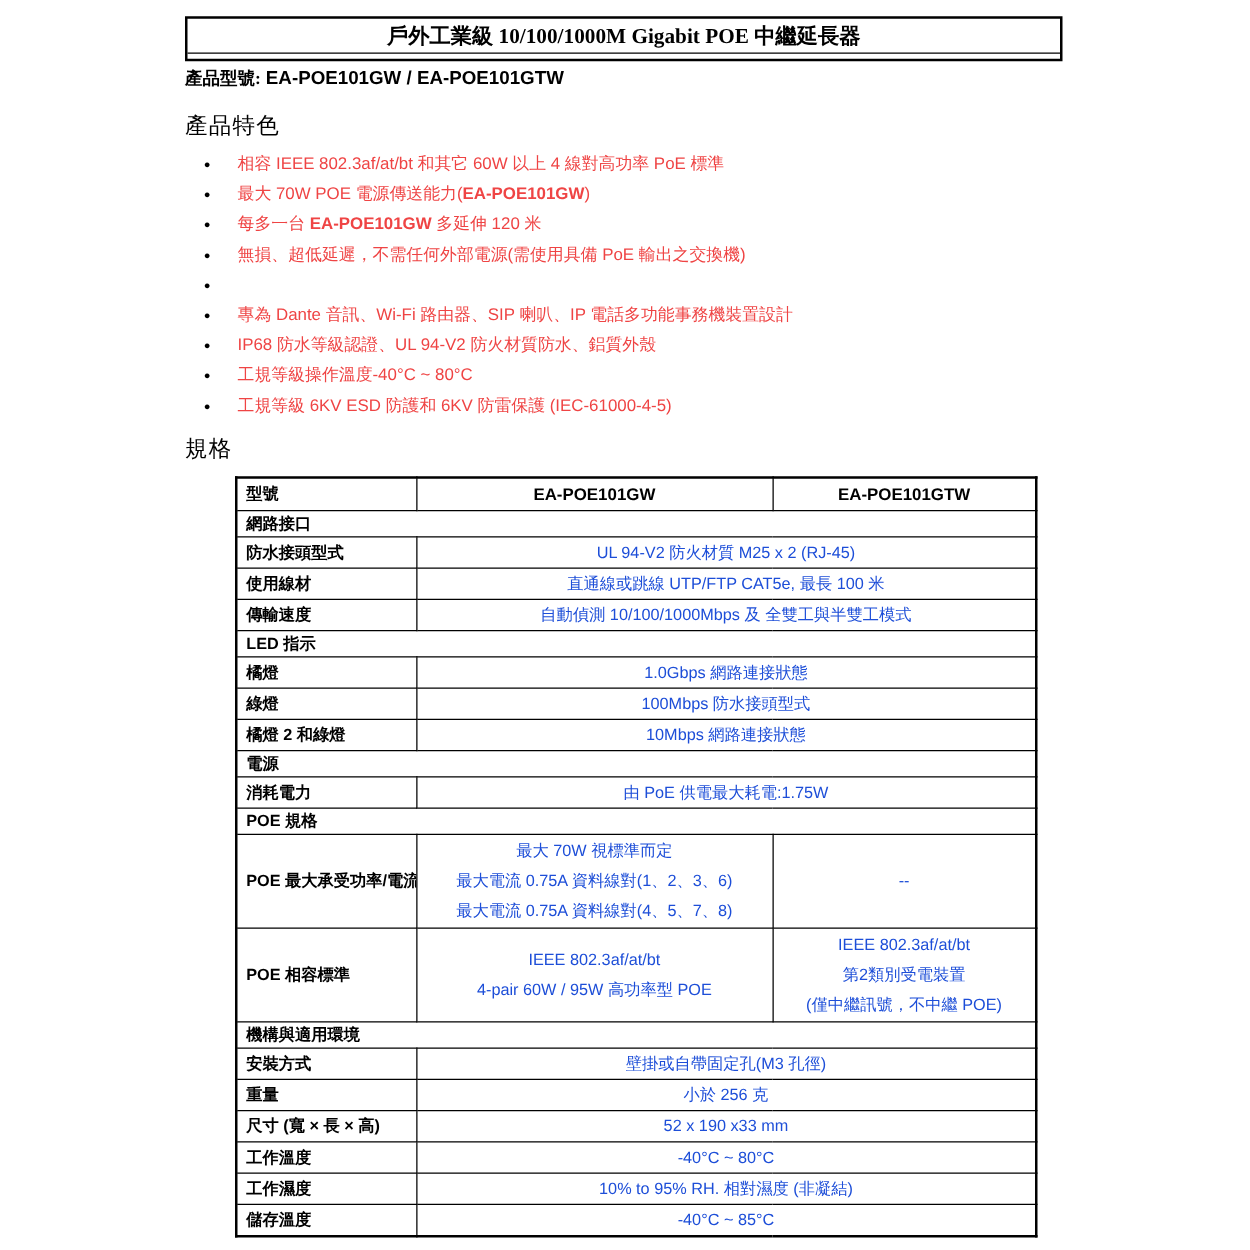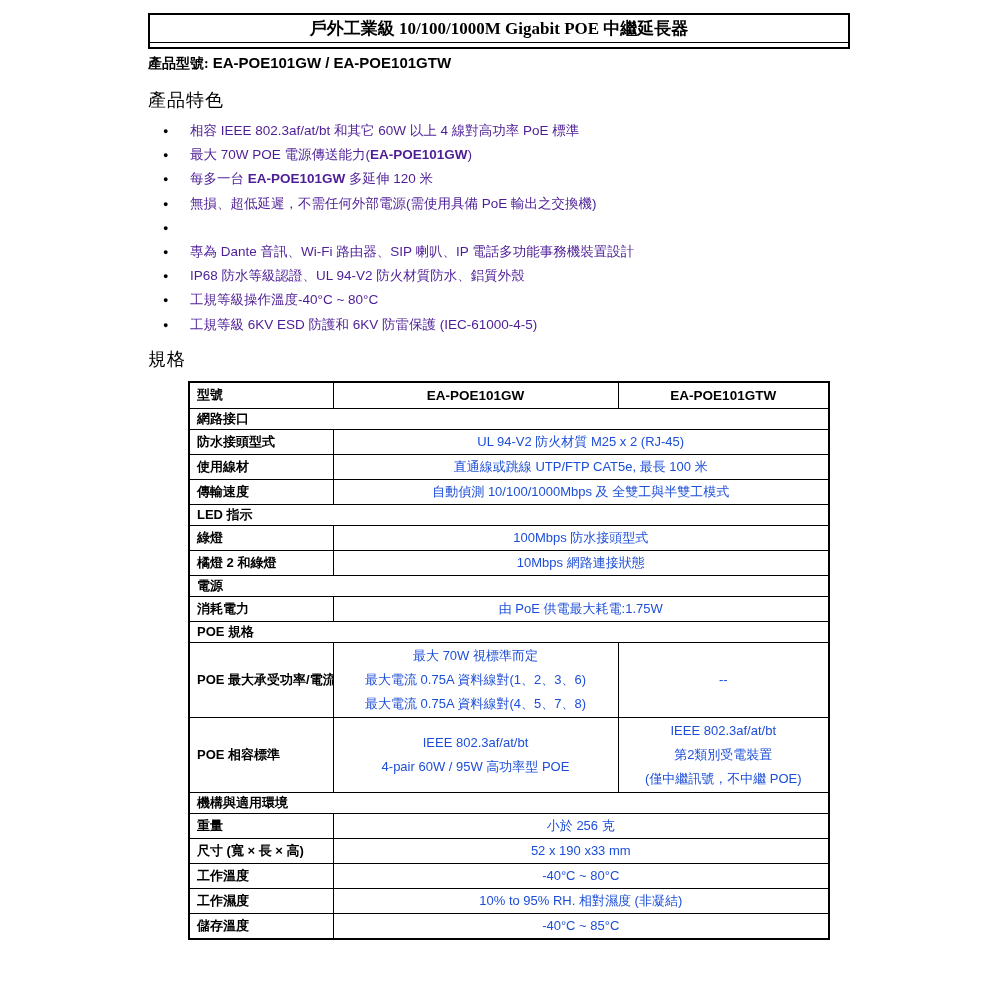--- a/index.html
+++ b/index.html
@@ -19,21 +19,21 @@
 
   
   .heading{position:absolute;left:148px;font-size:18px;font-weight:normal;letter-spacing:1px;}
   .heading-features{top:88px;}
   .heading-specs{top:347px;}
 
   
   .features{position:absolute;left:163px;top:119px;width:700px;}
   .feature-item{display:flex;align-items:center;height:24.2px;font-size:13.5px;white-space:nowrap;}
   .bullet{width:27px;font-size:9px;flex:0 0 27px;}
-  .feature-text{color:#4c1d95;}
+  .feature-text{color:#ef4444;}
   .feature-text .bold{font-weight:bold;}
 
   
   .spec-table{position:absolute;left:188px;top:381px;border-collapse:collapse;
               table-layout:fixed;width:640px;border:2px solid #000;}
   .spec-table td{border:1px solid #000;font-size:13px;padding:1px 7px;
                  vertical-align:middle;box-sizing:border-box;overflow:hidden;white-space:nowrap;}
   tr.hdr td{height:26px;font-weight:bold;border-bottom:1.5px solid #000;}
   tr.hdr td.model-col{text-align:center;font-size:13.5px;}
   tr.section td{height:21px;font-weight:bold;}
@@ -128,20 +128,26 @@
         <tr class="full">
           <td class="lbl">傳輸速度</td>
           <td class="val" colspan="2">
             <div class="line">自動偵測 10/100/1000Mbps 及 全雙工與半雙工模式</div>
           </td>
         </tr>
         <tr class="section">
           <td colspan="3">LED 指示</td>
         </tr>
         <tr class="full">
+          <td class="lbl">橘燈</td>
+          <td class="val" colspan="2">
+            <div class="line">1.0Gbps 網路連接狀態</div>
+          </td>
+        </tr>
+        <tr class="full">
           <td class="lbl">綠燈</td>
           <td class="val" colspan="2">
             <div class="line">100Mbps 防水接頭型式</div>
           </td>
         </tr>
         <tr class="full">
           <td class="lbl">橘燈 2 和綠燈</td>
           <td class="val" colspan="2">
             <div class="line">10Mbps 網路連接狀態</div>
           </td>
@@ -178,20 +184,26 @@
           <td class="val">
             <div class="line">IEEE 802.3af/at/bt</div>
             <div class="line">第2類別受電裝置</div>
             <div class="line">(僅中繼訊號，不中繼 POE)</div>
           </td>
         </tr>
         <tr class="section">
           <td colspan="3">機構與適用環境</td>
         </tr>
         <tr class="full">
+          <td class="lbl">安裝方式</td>
+          <td class="val" colspan="2">
+            <div class="line">壁掛或自帶固定孔(M3 孔徑)</div>
+          </td>
+        </tr>
+        <tr class="full">
           <td class="lbl">重量</td>
           <td class="val" colspan="2">
             <div class="line">小於  256  克</div>
           </td>
         </tr>
         <tr class="full">
           <td class="lbl">尺寸 (寬 × 長 × 高)</td>
           <td class="val" colspan="2">
             <div class="line">52 x 190 x33 mm</div>
           </td>

